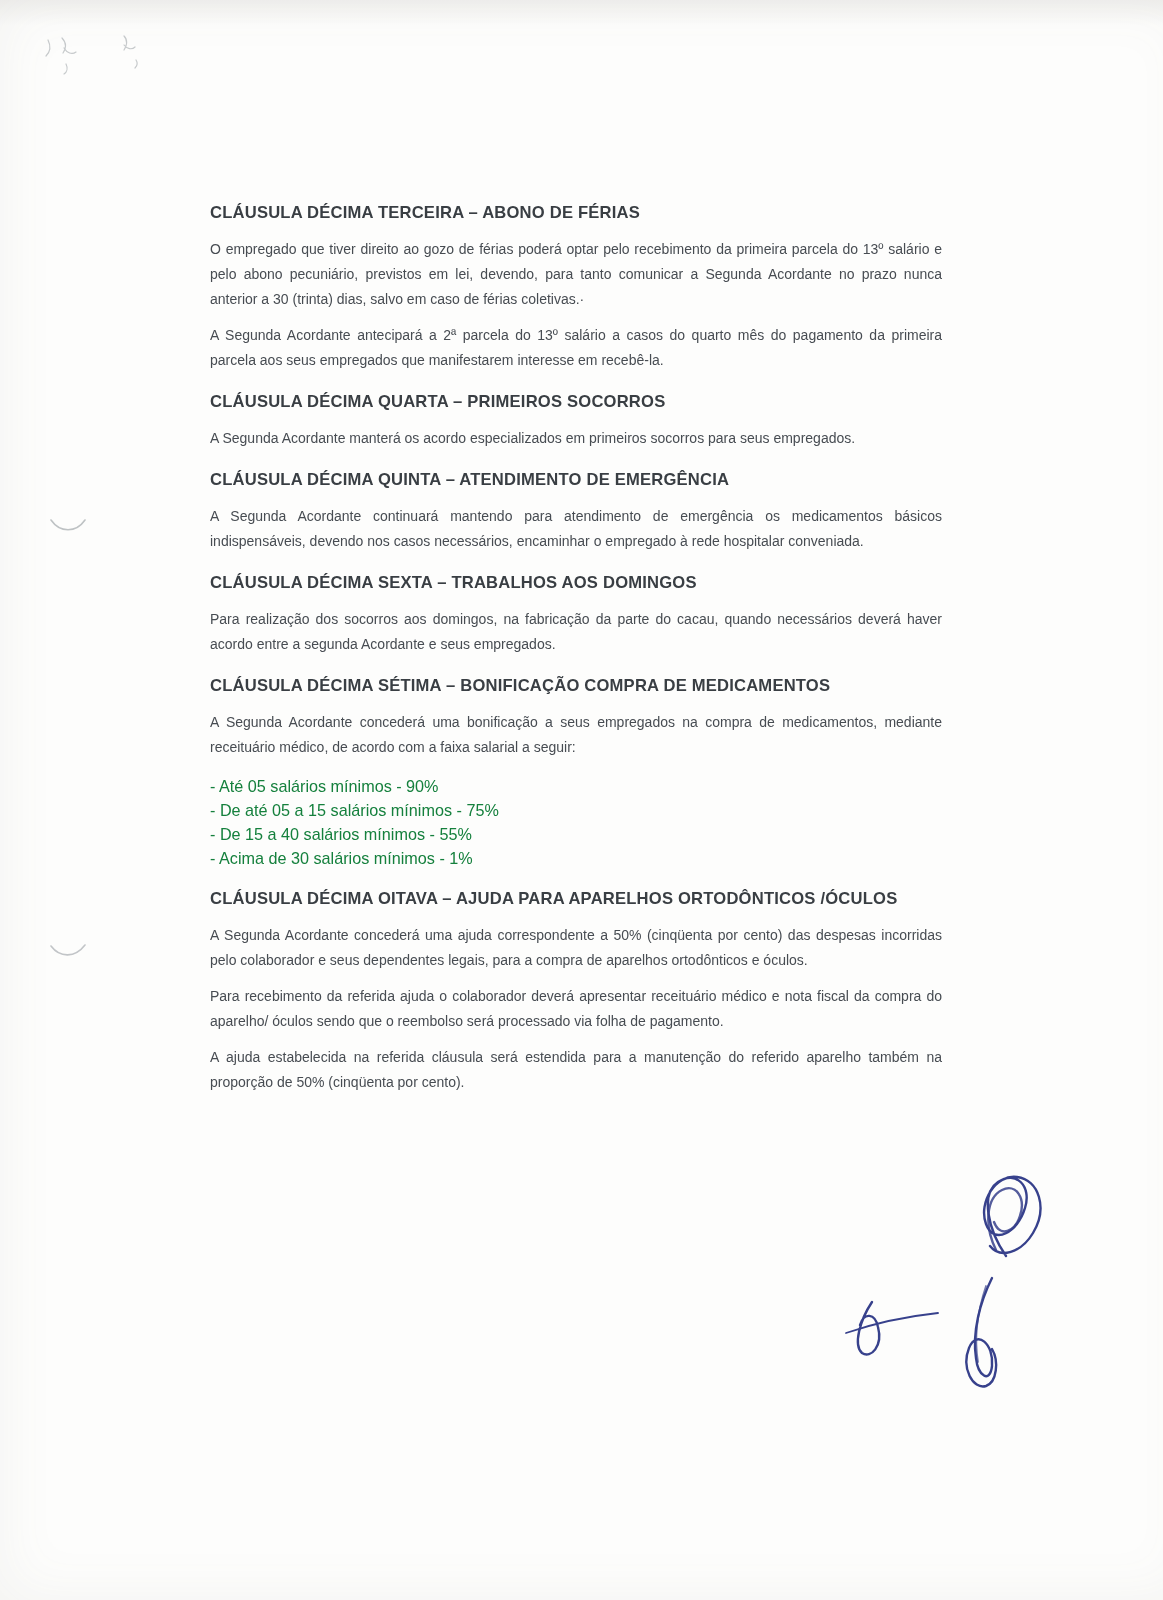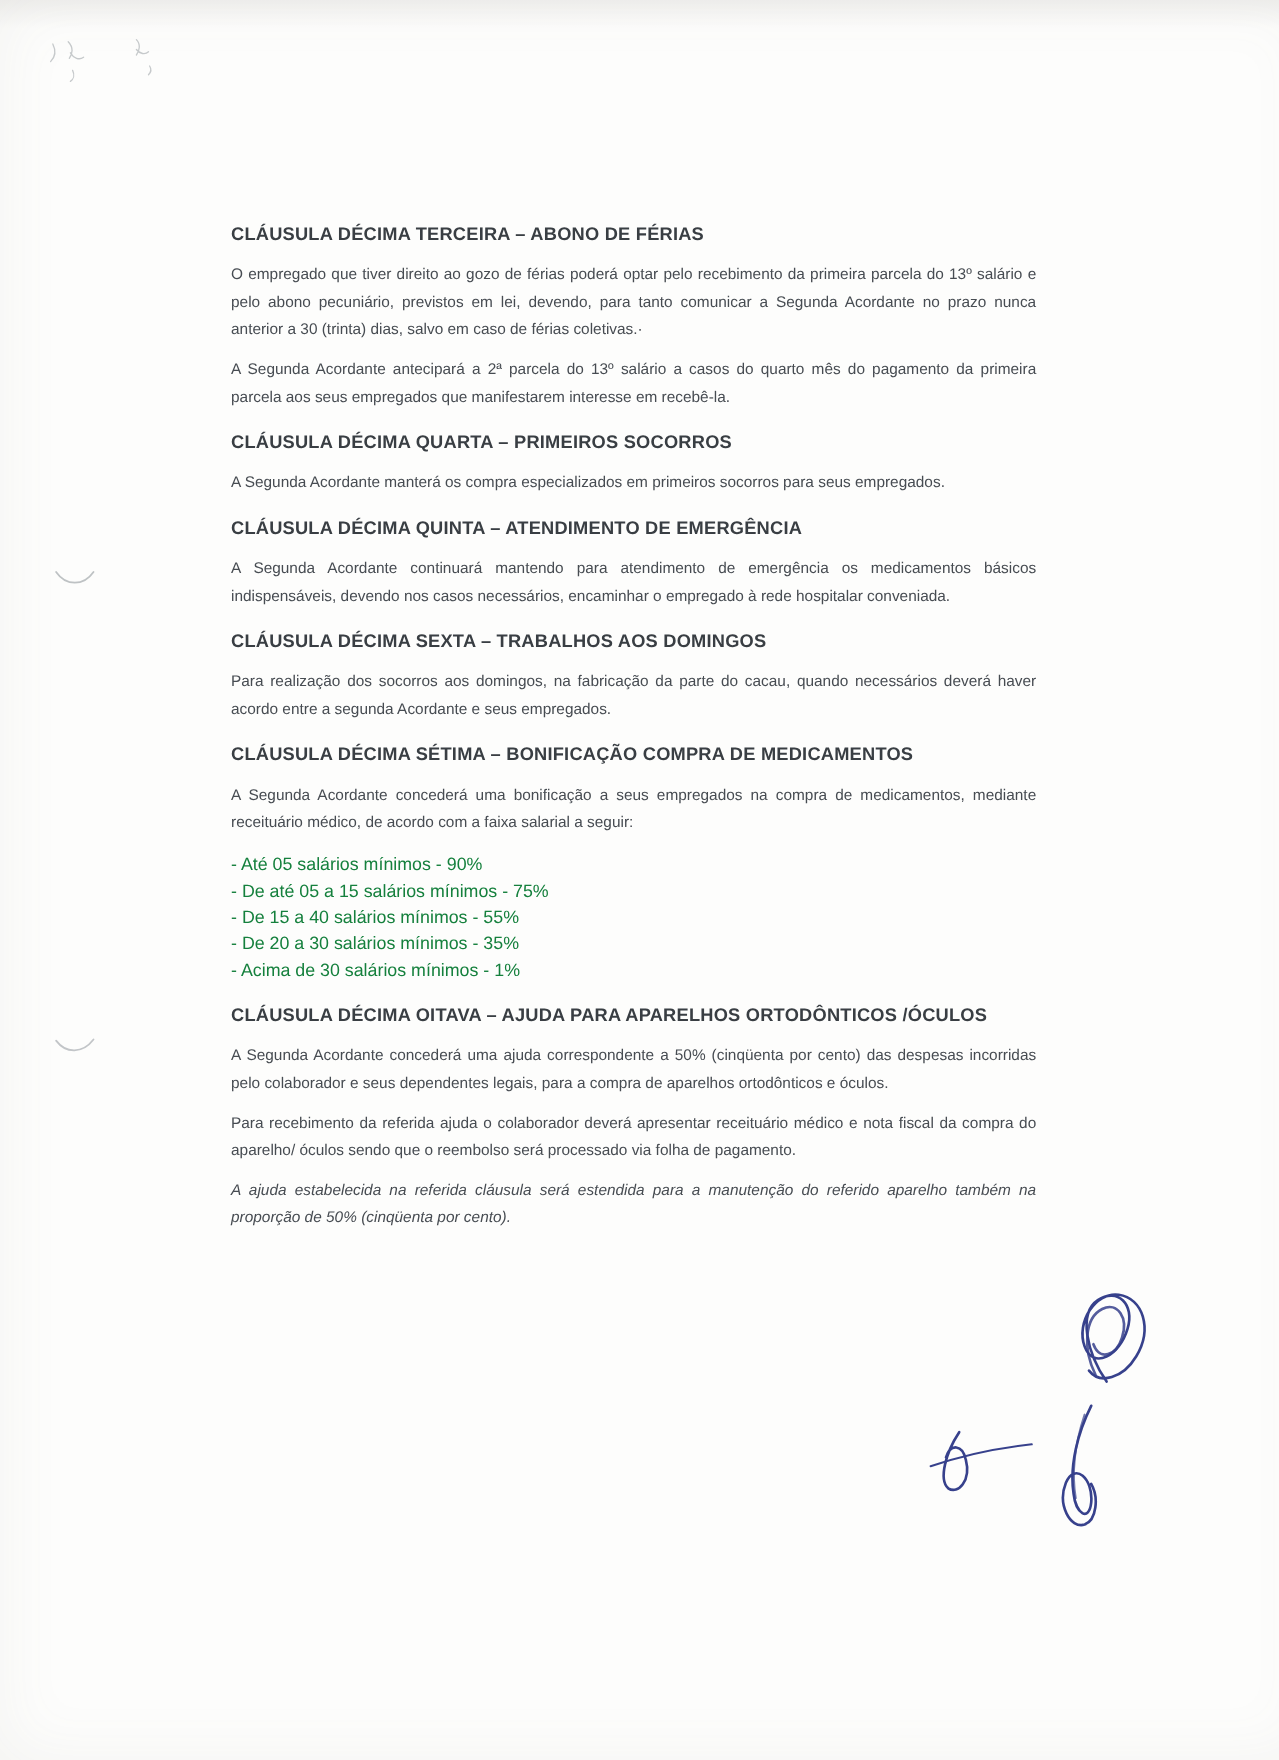--- a/index.html
+++ b/index.html
@@ -36,21 +36,21 @@
     line-height:25px;
   }
   .h:first-child{margin-top:0;}
   .p{
     font-size:14px;
     line-height:25px;
     margin:0 0 11px 0;
     text-align:justify;
     color:#474c52;
   }
-  .p.last{ text-align:justify;font-style:italic; }
+  .p.last{ text-align:justify; }
   .tier-list{
     margin:14px 0 10px 0;
     font-size:16.2px;
     line-height:24px;
     color:#15803d;
   }
   .tier-list div{white-space:nowrap;}
   .sig-layer{position:absolute;pointer-events:none;}
   svg{display:block;}
 </style>
@@ -83,36 +83,35 @@
   </div>
 
   <div class="doc">
 
     <div class="h">CLÁUSULA DÉCIMA TERCEIRA – ABONO DE FÉRIAS</div>
     <p class="p">O empregado que tiver direito ao gozo de férias poderá optar pelo recebimento da primeira parcela do 13º salário e pelo abono pecuniário, previstos em lei, devendo, para tanto comunicar a Segunda Acordante no prazo nunca anterior a 30 (trinta) dias, salvo em caso de férias coletivas.·</p>
 
     <p class="p">A Segunda Acordante antecipará a 2ª parcela do 13º salário a casos do quarto mês do pagamento da primeira parcela aos seus empregados que manifestarem interesse em recebê-la.</p>
 
     <div class="h">CLÁUSULA DÉCIMA QUARTA – PRIMEIROS SOCORROS</div>
-    <p class="p">A Segunda Acordante manterá os compra especializados em primeiros socorros para seus empregados.</p>
+    <p class="p">A Segunda Acordante manterá os acordo especializados em primeiros socorros para seus empregados.</p>
 
     <div class="h">CLÁUSULA DÉCIMA QUINTA – ATENDIMENTO DE EMERGÊNCIA</div>
     <p class="p">A Segunda Acordante continuará mantendo para atendimento de emergência os medicamentos básicos indispensáveis, devendo nos casos necessários, encaminhar o empregado à rede hospitalar conveniada.</p>
 
     <div class="h">CLÁUSULA DÉCIMA SEXTA – TRABALHOS AOS DOMINGOS</div>
     <p class="p">Para realização dos socorros aos domingos, na fabricação da parte do cacau, quando necessários deverá haver acordo entre a segunda Acordante e seus empregados.</p>
 
     <div class="h">CLÁUSULA DÉCIMA SÉTIMA – BONIFICAÇÃO COMPRA DE MEDICAMENTOS</div>
     <p class="p">A Segunda Acordante concederá uma bonificação a seus empregados na compra de medicamentos, mediante receituário médico, de acordo com a faixa salarial a seguir:</p>
 
     <div class="tier-list">
       <div>- Até 05 salários mínimos - 90%</div>
       <div>- De até 05 a 15 salários mínimos - 75%</div>
       <div>- De 15 a 40 salários mínimos - 55%</div>
-      <div>- De 20 a 30 salários mínimos - 35%</div>
       <div>- Acima de 30 salários mínimos - 1%</div>
     </div>
 
     <div class="h">CLÁUSULA DÉCIMA OITAVA – AJUDA PARA APARELHOS ORTODÔNTICOS /ÓCULOS</div>
     <p class="p">A Segunda Acordante concederá uma ajuda correspondente a 50% (cinqüenta por cento) das despesas incorridas pelo colaborador e seus dependentes legais, para a compra de aparelhos ortodônticos e óculos.</p>
     <p class="p">Para recebimento da referida ajuda o colaborador deverá apresentar receituário médico e nota fiscal da compra do aparelho/ óculos sendo que o reembolso será processado via folha de pagamento.</p>
     <p class="p last">A ajuda estabelecida na referida cláusula será estendida para a manutenção do referido aparelho também na proporção de 50% (cinqüenta por cento).</p>
 
   </div>
 

